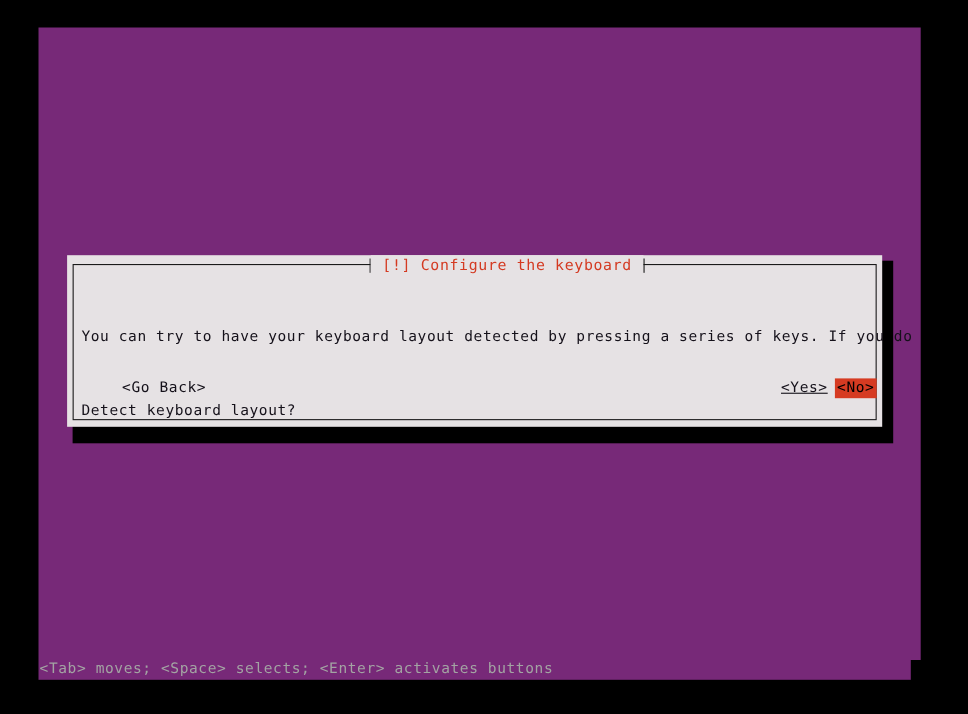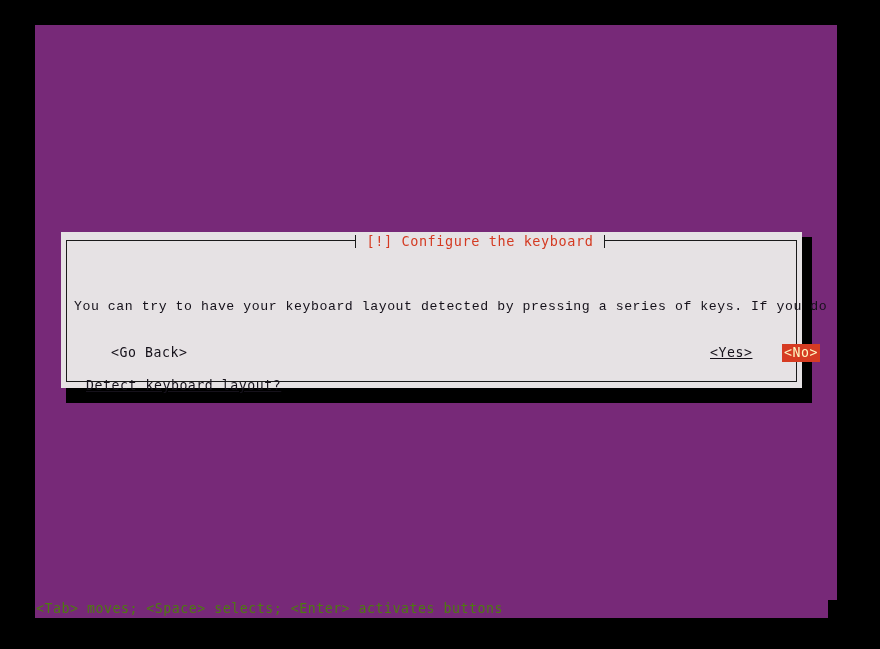--- a/index.html
+++ b/index.html
@@ -75,21 +75,20 @@
   .title-row {
     position: absolute;
     left: 0;
     top: 0;
     width: 800px;
     height: 18px;
     display: flex;
     align-items: center;
     justify-content: center;
     pointer-events: none;
-    padding-left: 19px;
   }
   .title-text {
     background: #e6e2e4;
     color: #d43a22;
     font-size: 13.5px;
     line-height: 18px;
     letter-spacing: 0.6px;
     padding: 0 11px;
     white-space: pre;
   }
@@ -107,27 +106,26 @@
     right: 13px;
     color: #15111a;
     font-size: 13.2px;
     line-height: 17px;
     letter-spacing: 0.55px;
   }
   .para {
     white-space: pre-wrap;
     margin: 0;
   }
-  .para-line { white-space: pre; display: block; font-family: Liberation Mono, monospace; }
+  .para-line { white-space: pre; display: block; }
   .spacer { height: 16px; }
 
   .question {
     white-space: pre;
-    margin: 12px;
-    text-decoration: underline;
+    margin: 0;
   }
 
   
   .button-row {
     position: absolute;
     left: 13px;
     right: 13px;
     top: 112px;
     height: 18px;
   }
@@ -137,33 +135,33 @@
     line-height: 18px;
     letter-spacing: 0.55px;
     white-space: pre;
     color: #15111a;
     background: transparent;
     padding: 0 2px;
   }
   .btn-goback { left: 35px; }
   .btn-yes    { left: 634px; text-decoration: underline; }
   .btn-no {
-    left: 708px;
+    left: 685px;
     background: #d63b22;
-    color: #fef9c3;
+    color: #000000;
   }
 
   
   .helpbar {
     position: absolute;
     left: 35px;
     top: 600px;
     width: 793px;
     height: 18px;
-    color: #4d7c0f;
+    color: #a3a3a3;
     font-size: 13.2px;
     line-height: 18px;
     letter-spacing: 0.55px;
     white-space: pre;
     padding-left: 1px;
     box-sizing: border-box;
   }
 </style>
 </head>
 <body>

